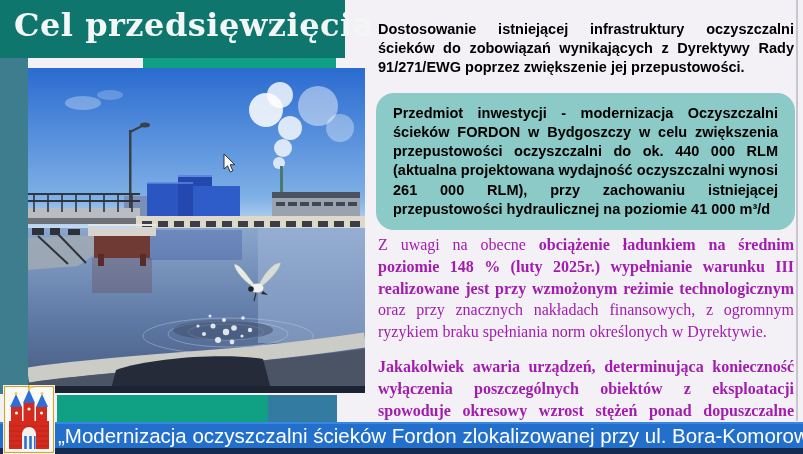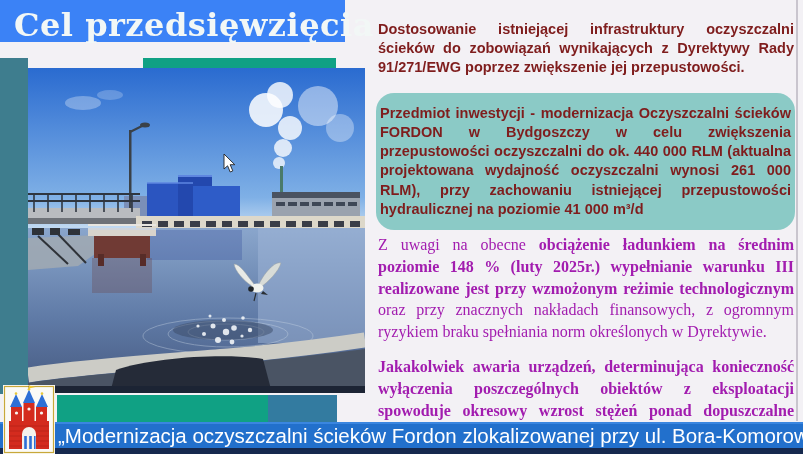--- a/index.html
+++ b/index.html
@@ -1,41 +1,41 @@
 <!DOCTYPE html>
 <html lang="pl"><head>
 <meta charset="utf-8">
 <style>
   html,body{margin:0;padding:0;background:#444;}
   .slide{position:relative;width:803px;height:454px;overflow:hidden;
          background:#F3F1F5;font-family:"Liberation Sans",sans-serif;}
 
   
-  .header{position:absolute;left:0;top:0;width:345px;height:42px;background:#3b82f6;z-index:2;text-align:center;}
+  .header{position:absolute;left:0;top:0;width:345px;height:58px;background:#0f766e;z-index:2;text-align:center;}
   .title{position:absolute;left:14px;top:6px;width:330px;
          font-family:"DejaVu Serif","Liberation Serif",serif;font-weight:700;
          font-size:32px;color:#F2F7F6;letter-spacing:.5px;white-space:nowrap;}
   .accent-top{position:absolute;left:143px;top:58px;width:193px;height:10px;background:#10A184;z-index:2;}
   .left-col{position:absolute;left:0;top:58px;width:28px;height:336px;background:#3E7D8E;z-index:1;}
 
   
   .photo{position:absolute;left:28px;top:68px;width:337px;height:325px;z-index:2;overflow:hidden;}
   .photo svg{display:block;}
 
   
   .bar-green{position:absolute;left:57px;top:395px;width:211px;height:27px;background:#10A184;z-index:1;}
   .bar-steel{position:absolute;left:268px;top:395px;width:69px;height:27px;background:#337BA0;z-index:1;}
 
   
   .content{position:absolute;left:378px;top:0;width:418px;height:454px;z-index:3;}
-  .p-sans{font-size:14.5px;font-weight:700;color:#7f1d1d;line-height:1.32;
+  .p-sans{font-size:14.5px;font-weight:700;color:#000000;line-height:1.32;
           text-align:justify;margin:0;}
   .para1{position:absolute;left:0;top:20px;width:416px;}
   .hl-box{position:absolute;left:-2px;top:93px;width:419px;min-height:132px;
-          background:#8BCAC6;border-radius:18px;padding:11px 4px;box-sizing:border-box;}
+          background:#8BCAC6;border-radius:18px;padding:11px 17px;box-sizing:border-box;}
   .hl-box .p-sans{text-align:justify;}
   .p-serif{font-family:"Liberation Serif","DejaVu Serif",serif;font-size:16px;color:#a21caf;
            line-height:1.36;text-align:justify;margin:0;}
   .para2{position:absolute;left:0;top:234px;width:416px;}
   .para3{position:absolute;left:0;top:356px;width:416px;font-weight:700;}
 
   .edge-line{position:absolute;left:796px;top:0;width:2px;height:421px;background:#C9C5CE;z-index:3;}
 
   
   .banner{position:absolute;left:0;top:422px;width:803px;height:26px;background:#2270CC;

